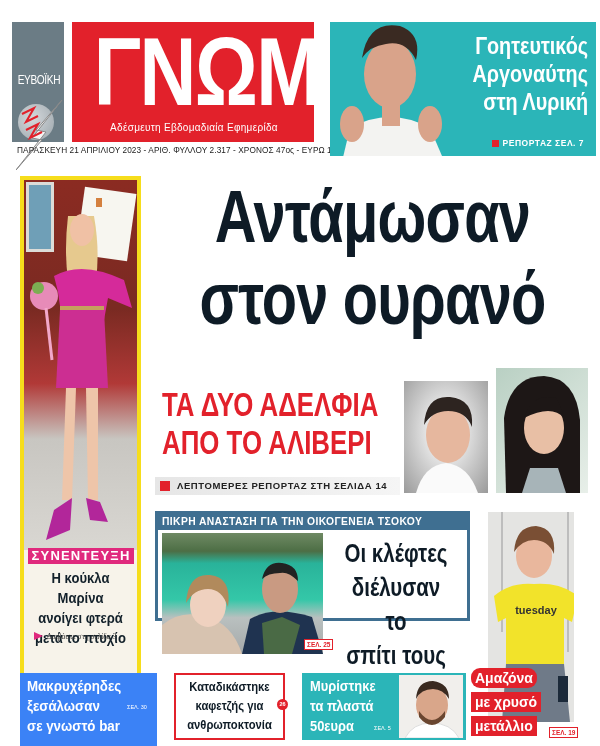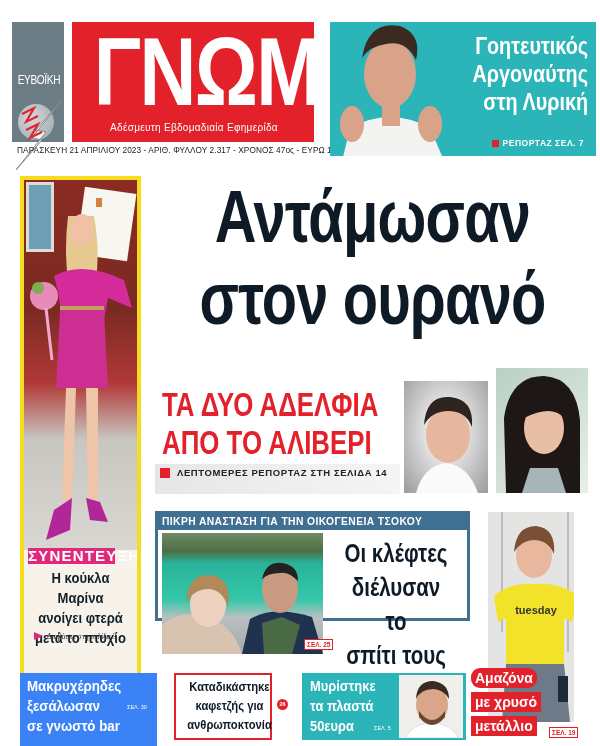--- a/index.html
+++ b/index.html
@@ -22,29 +22,29 @@
     #promo-man { position: absolute; left: 0; top: -12px; width: 130px; height: 160px; }
     #promo-title { position: absolute; right: 8px; top: 10px; width: 170px; text-align: right; color: #fff; font-weight: bold; font-size: 23px; line-height: 28px; transform: scaleX(0.86); transform-origin: right; }
     #promo-ref { position: absolute; right: 12px; top: 116px; color: #fff; font-size: 8.5px; font-weight: bold; letter-spacing: 0.5px; }
     #promo-ref .sq { display: inline-block; width: 7px; height: 7px; background: #e2212b; margin-right: 4px; vertical-align: -1px; }
 
     
     #girl-box { left: 20px; top: 176px; width: 121px; height: 500px; border: 4px solid #f6dd1c; border-bottom: none; overflow: hidden; background: #f7f3ea; }
     #girl-photo { position: absolute; left: 0; top: 0; width: 113px; height: 370px; background: linear-gradient(180deg, #8b2b22 0%, #7a2a22 35%, #b13937 55%, #c8c6c1 70%, #d9d7d2 100%); }
     #girl-window { position: absolute; left: 2px; top: 2px; width: 28px; height: 70px; background: #6f9fb7; border: 3px solid #dcdcd8; }
     #girl-body { position: absolute; left: 0; top: 0; }
-    #interview-tag { position: absolute; left: 4px; top: 368px; width: 87px; height: 16px; background: #e0297d; color: #fff; font-size: 15px; font-weight: bold; text-align: center; line-height: 16px; letter-spacing: 1.2px; }
+    #interview-tag { position: absolute; left: 4px; top: 368px; width: 106px; height: 16px; background: #e0297d; color: #fff; font-size: 13px; font-weight: bold; text-align: center; line-height: 16px; letter-spacing: 1.2px; }
     #girl-title { position: absolute; left: 0; top: 388px; width: 113px; text-align: center; color: #12202a; font-weight: bold; font-size: 14.5px; line-height: 20px; transform: scaleX(0.9); }
     #girl-ref { position: absolute; left: 10px; top: 452px; font-size: 7.5px; color: #333; white-space: nowrap; font-family: "Liberation Serif", serif; }
     #girl-ref .tri { display: inline-block; width: 0; height: 0; border-left: 9px solid #e0297d; border-top: 4px solid transparent; border-bottom: 4px solid transparent; margin-right: 4px; vertical-align: -1px; }
 
     
     #headline { left: 145px; top: 176px; width: 455px; text-align: center; color: #0e1b26; font-weight: bold; font-size: 74px; line-height: 82px; transform: scaleX(0.78); transform-origin: center; letter-spacing: -1px; }
     #sub-red { left: 162px; top: 385px; color: #e2212b; font-weight: bold; font-size: 34px; line-height: 38px; transform: scaleX(0.76); transform-origin: left; white-space: nowrap; }
-    #detail-bar { left: 155px; top: 464px; width: 245px; height: 30px; background: linear-gradient(90deg, #e6e6e6, #f5f5f5); }
+    #detail-bar { left: 155px; top: 477px; width: 245px; height: 18px; background: linear-gradient(90deg, #e6e6e6, #f5f5f5); }
     #detail-bar .sq { position: absolute; left: 5px; top: 4px; width: 10px; height: 10px; background: #e2212b; }
     #detail-bar .txt { position: absolute; left: 22px; top: 3px; font-size: 9.5px; font-weight: bold; color: #222; letter-spacing: 0.6px; white-space: nowrap; }
 
     .photo { overflow: hidden; }
     #brother { left: 404px; top: 381px; width: 84px; height: 112px; background: radial-gradient(ellipse at 50% 45%, #f2f2f2 20%, #9a9a9a 100%); }
     #sister { left: 496px; top: 368px; width: 92px; height: 125px; background: linear-gradient(135deg, #b9d0c3, #e8efe9); }
 
     
     #tsokou-box { left: 155px; top: 511px; width: 315px; height: 110px; border: 3px solid #3f6f91; background: #fff; }
     #tsokou-head { position: absolute; left: 0; top: 0; width: 309px; height: 16px; background: #3f6f91; color: #fff; font-size: 10.3px; font-weight: bold; line-height: 16px; padding-left: 4px; letter-spacing: 0.4px; white-space: nowrap; }
@@ -54,21 +54,21 @@
 
     
     #rider { left: 488px; top: 512px; width: 86px; height: 210px; background: linear-gradient(180deg, #e9e9e9 0%, #dcdcdc 100%); overflow: hidden; }
     .red-tag { position: absolute; background: #e2212b; color: #fff; font-weight: bold; font-size: 14px; line-height: 20px; padding: 0 4px; white-space: nowrap; }
     #rider-ref { position: absolute; left: 549px; top: 727px; font-size: 6.5px; color: #e2212b; background: #fff; border: 1px solid #e2212b; padding: 0 2px; font-weight: bold; line-height: 9px; }
 
     
     #box-bar { left: 20px; top: 673px; width: 137px; height: 76px; background: #3b82f6; }
     #box-bar .t { position: absolute; left: 7px; top: 3px; color: #fff; font-weight: bold; font-size: 14.5px; line-height: 20px; transform: scaleX(0.92); transform-origin: left; white-space: nowrap; }
     #box-bar .ref { position: absolute; left: 107px; top: 31px; color: #fff; font-size: 5.5px; }
-    #box-cafe { left: 174px; top: 673px; width: 98px; height: 67px; border: 2px solid #e2212b; background: #fff; }
+    #box-cafe { left: 174px; top: 673px; width: 111px; height: 67px; border: 2px solid #e2212b; background: #fff; }
     #box-cafe .t { position: absolute; left: 0; top: 3px; width: 107px; text-align: center; color: #0e1b26; font-weight: bold; font-size: 12.5px; line-height: 19px; transform: scaleX(0.9); }
     #box-cafe .ref { position: absolute; left: 101px; top: 24px; width: 11px; height: 11px; border-radius: 50%; background: #e2212b; color: #fff; font-size: 5.5px; line-height: 11px; text-align: center; font-weight: bold; }
     #box-plasta { left: 302px; top: 673px; width: 164px; height: 67px; background: #2bb5b8; overflow: hidden; }
     #box-plasta .t { position: absolute; left: 8px; top: 3px; color: #fff; font-weight: bold; font-size: 14px; line-height: 20px; transform: scaleX(0.92); transform-origin: left; white-space: nowrap; }
     #box-plasta .ref { position: absolute; left: 72px; top: 52px; color: #fff; font-size: 5.5px; }
     #box-plasta .face { position: absolute; left: 97px; top: 2px; width: 64px; height: 63px; background: #f1efec; }
   </style>
 </head>
 <body>
 

